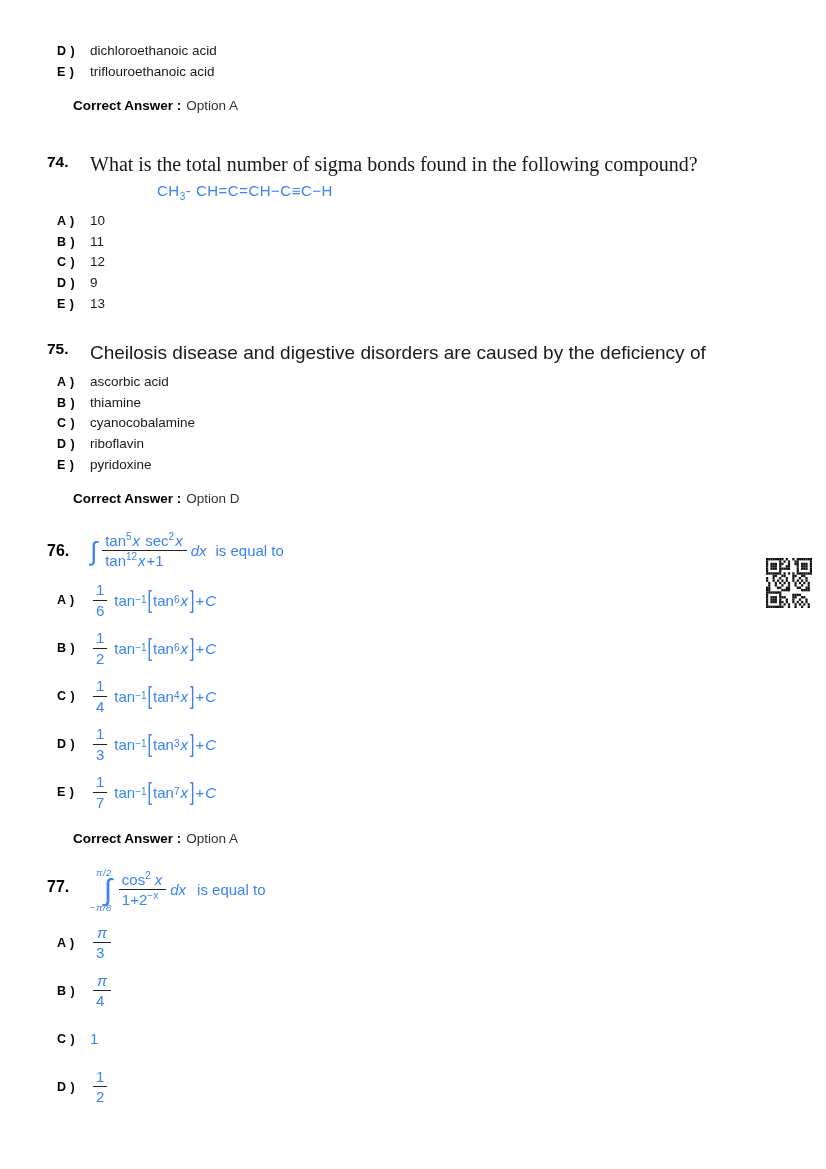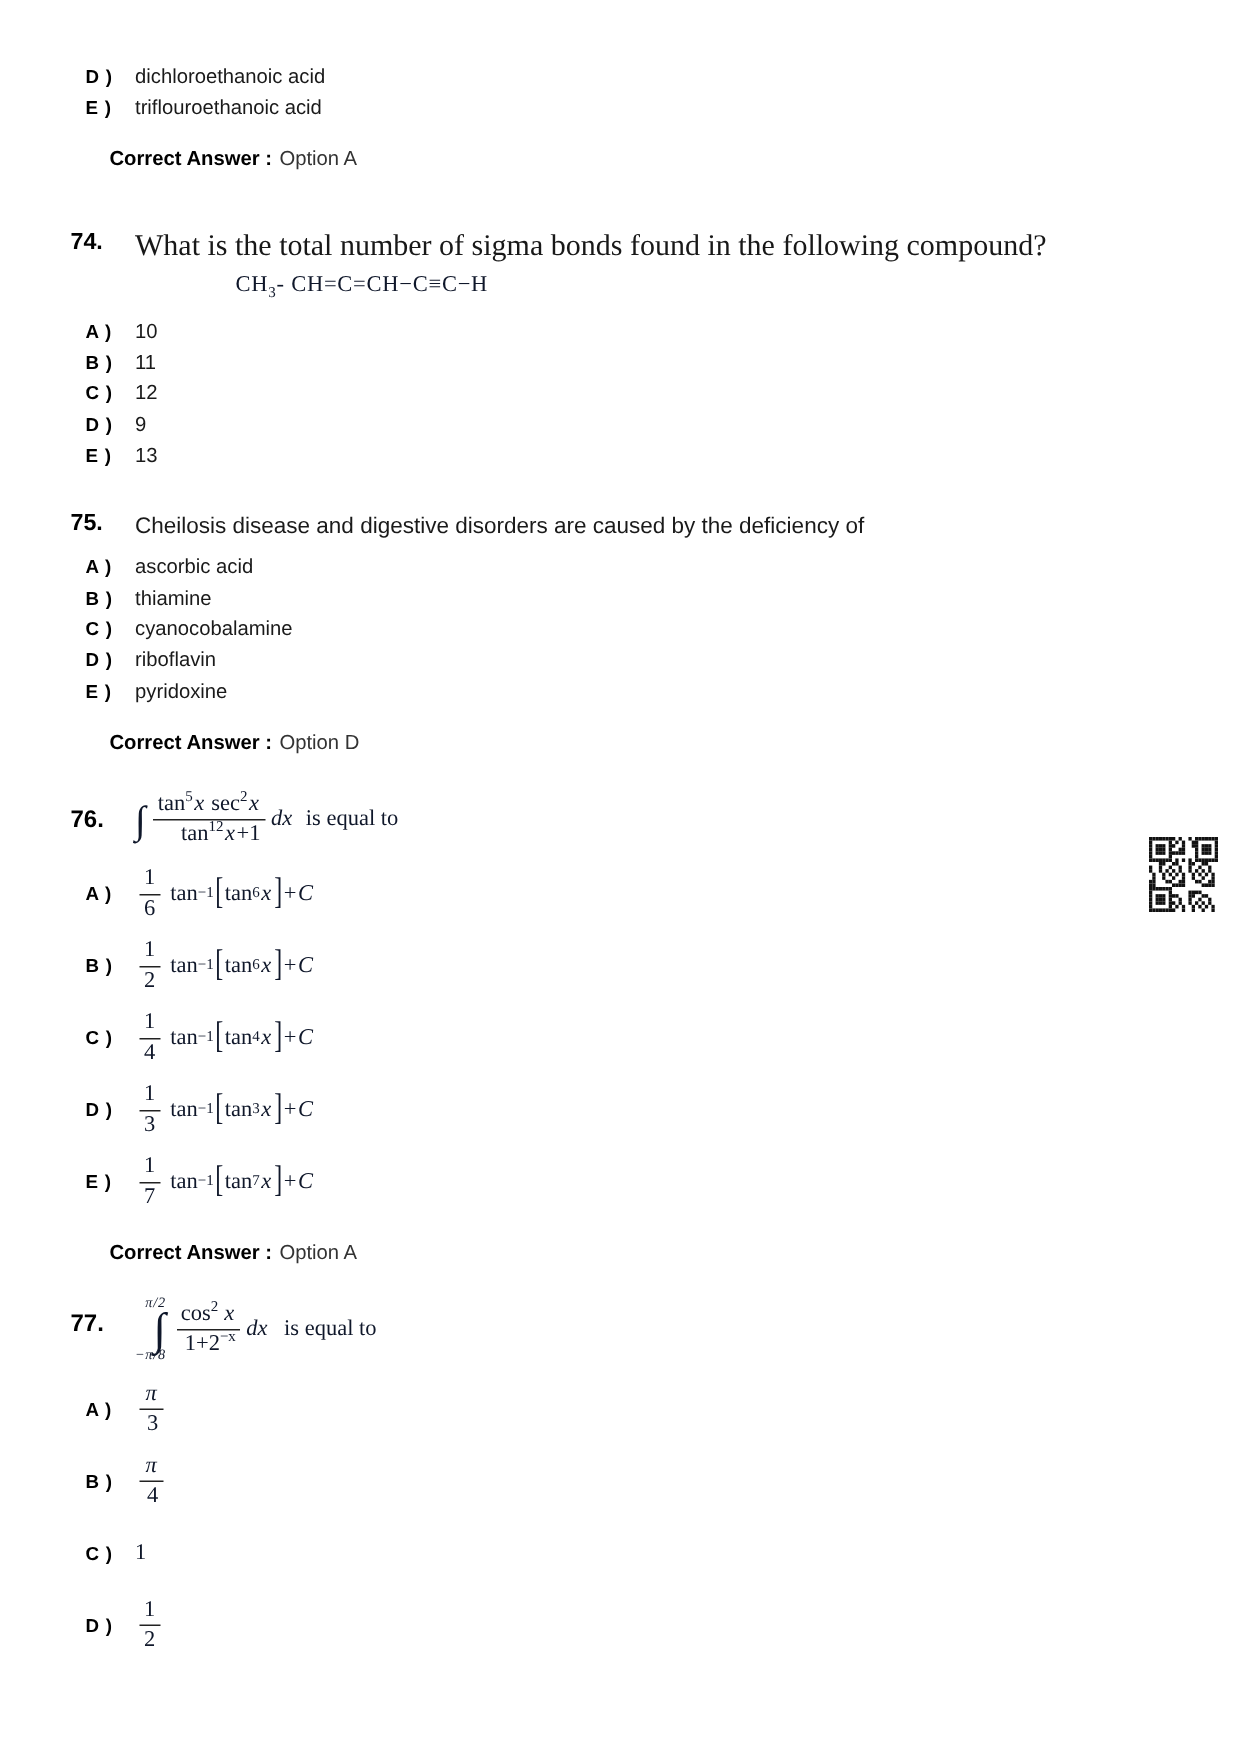--- a/index.html
+++ b/index.html
@@ -11,44 +11,44 @@
   .question{margin-bottom:24px;}
   .question.q-partial{margin-bottom:40px;}
   .question.q-74{margin-bottom:26px;}
   .question.q-75{margin-bottom:26px;}
   .question.q-76{margin-bottom:16px;}
 
   .qhead{display:flex;}
   .qnum{width:43px;flex:none;font-weight:bold;font-size:15.5px;color:#000;}
   .qstem{flex:1;}
   .stem-serif{font-family:"Liberation Serif",serif;font-size:20px;color:#181818;}
-  .stem-sans{font-size:15px;display:inline-block;padding-top:2px;}
+  .stem-sans{font-size:19px;display:inline-block;padding-top:2px;}
   .qhead.mathhead{align-items:center;}
   .qhead.mathhead .qnum{font-size:16px;}
 
   .formula{margin:6px 0 12px 110px;font-size:15px;letter-spacing:.5px;}
 
   .options{margin-top:8px;}
   .opt-row{display:flex;align-items:baseline;margin-left:10px;line-height:20.6px;}
   .opt-row.tall{align-items:center;min-height:45px;line-height:normal;margin:3px 0 3px 10px;}
   .opt-label{width:33px;flex:none;font-weight:bold;font-size:12.5px;letter-spacing:.5px;color:#000;}
   .opt-text{font-size:13.5px;}
 
   .correct{margin:16px 0 0 26px;font-size:13.5px;}
   .correct .lbl{font-weight:bold;color:#000;}
   .correct .val{color:#333;margin-left:5px;}
 
   
-  .m{font-family:Liberation Serif, serif;font-size:15px;color:#0f172a;white-space:nowrap;}
+  .m{font-family:Liberation Sans, sans-serif;font-size:15px;color:#3b82f6;white-space:nowrap;}
   .m .rm{font-style:normal;}
   .m .itl{font-style:italic;padding:0 1px;}
   .m sup{font-size:10px;line-height:0;vertical-align:super;}
   .m sub{font-size:10px;line-height:0;vertical-align:sub;}
   .m .gap{display:inline-block;}
-  .frac{display:inline-block;text-align:right;vertical-align:middle;margin:0 3px;line-height:1.15;}
+  .frac{display:inline-block;text-align:left;vertical-align:middle;margin:0 3px;line-height:1.15;}
   .frac .fnum{display:block;padding:0 3px 1px;}
   .frac .fden{display:block;border-top:1.3px solid #222;padding:1px 3px 0;}
   .br{display:inline-block;transform:scaleY(1.55);font-size:16px;margin:0 1px;vertical-align:-1px;font-weight:300;}
   .intwrap{display:inline-flex;flex-direction:column;align-items:flex-end;vertical-align:middle;margin-right:4px;line-height:1;}
   .intwrap .ilim{font-size:9.5px;font-style:italic;letter-spacing:.5px;}
   .intwrap .isign{font-size:30px;line-height:.85;}
   .isign-bare{font-size:26px;vertical-align:middle;margin-right:2px;line-height:0;}
   .stem-math{display:inline-flex;align-items:center;}
   .opt-math{display:inline-flex;align-items:center;}
 

